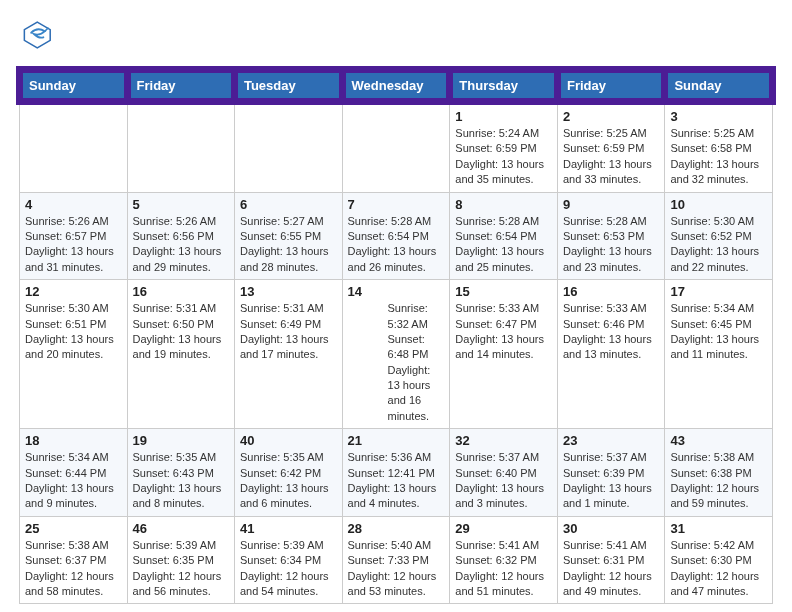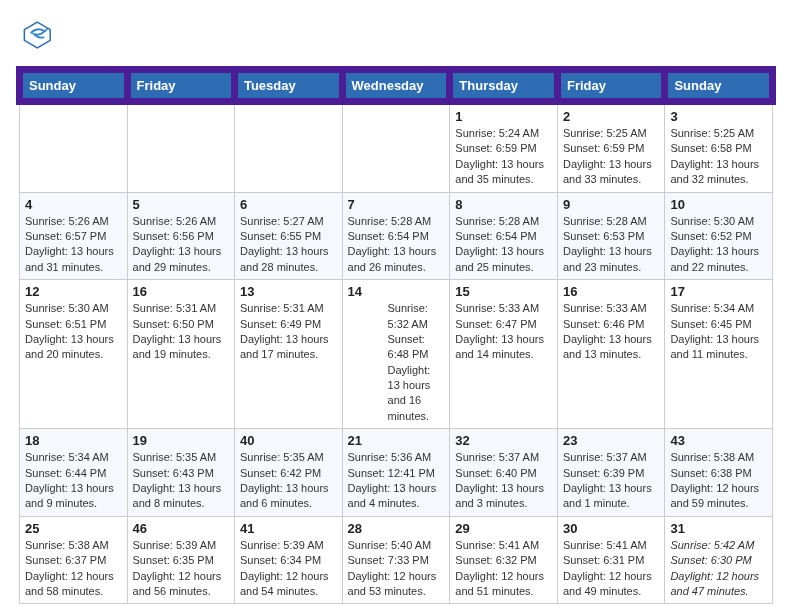--- a/index.html
+++ b/index.html
@@ -346,20 +346,20 @@
         </td>
         <td>
           <span class="day-number">30</span>
           <div class="day-info" style="white-space: pre-line;">Sunrise: 5:41 AM
 Sunset: 6:31 PM
 Daylight: 12 hours
 and 49 minutes.</div>
         </td>
         <td>
           <span class="day-number">31</span>
-          <div class="day-info" style="white-space: pre-line; font-style: italic;">Sunrise: 5:42 AM
+          <div class="day-info" style="white-space: pre-line;">Sunrise: 5:42 AM
 Sunset: 6:30 PM
 Daylight: 12 hours
 and 47 minutes.</div>
         </td>
       </tr>
     </tbody>
 </table>
 
 </body></html>

